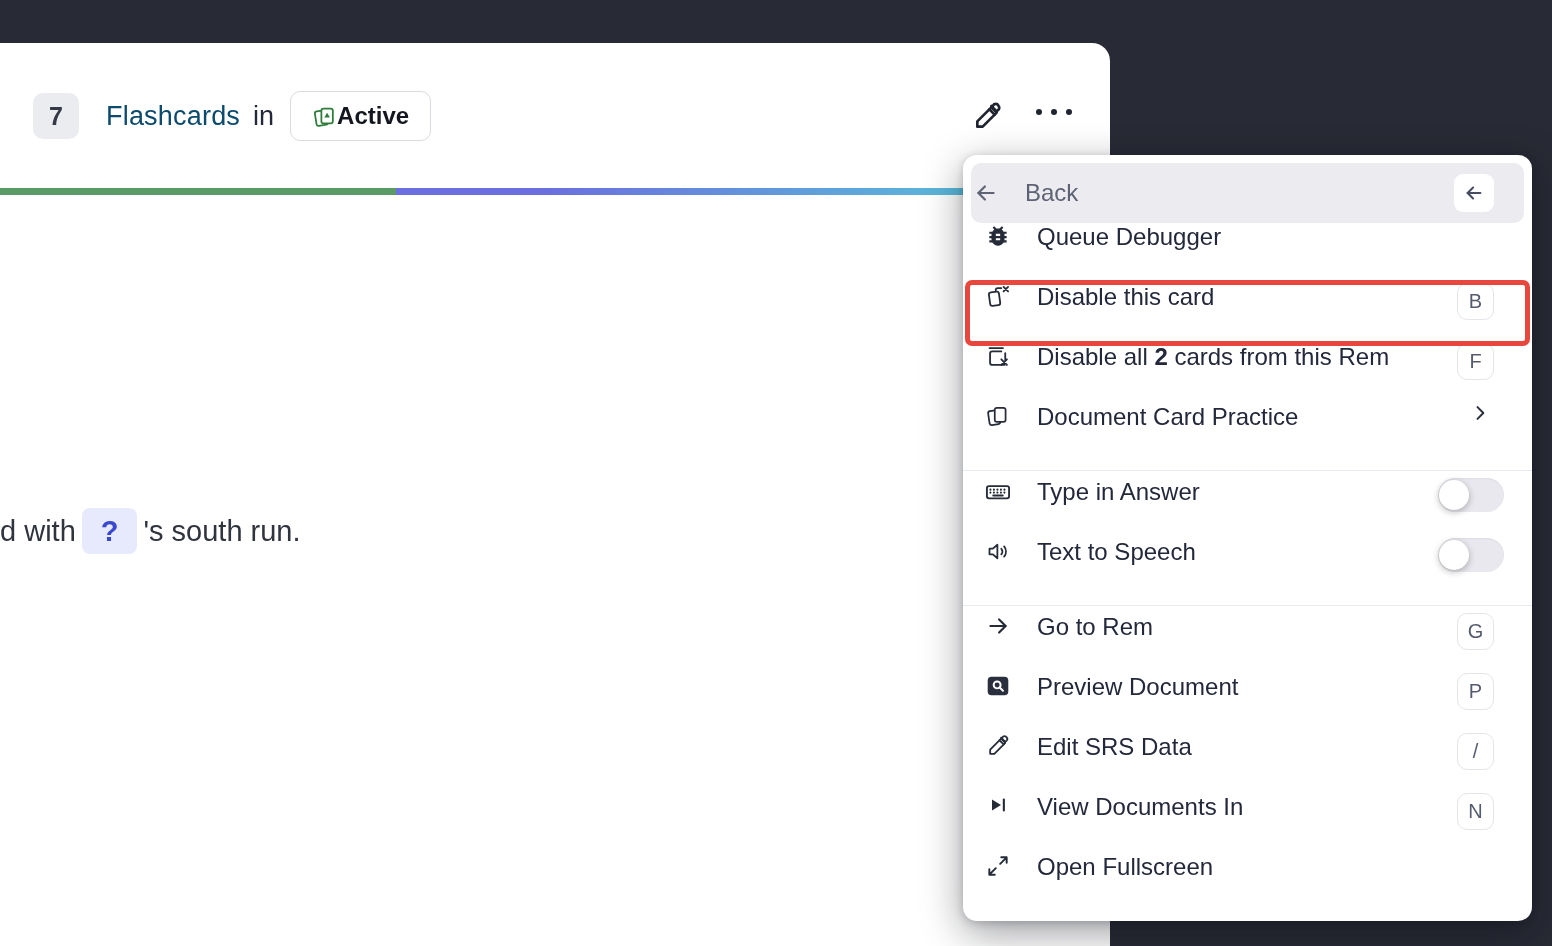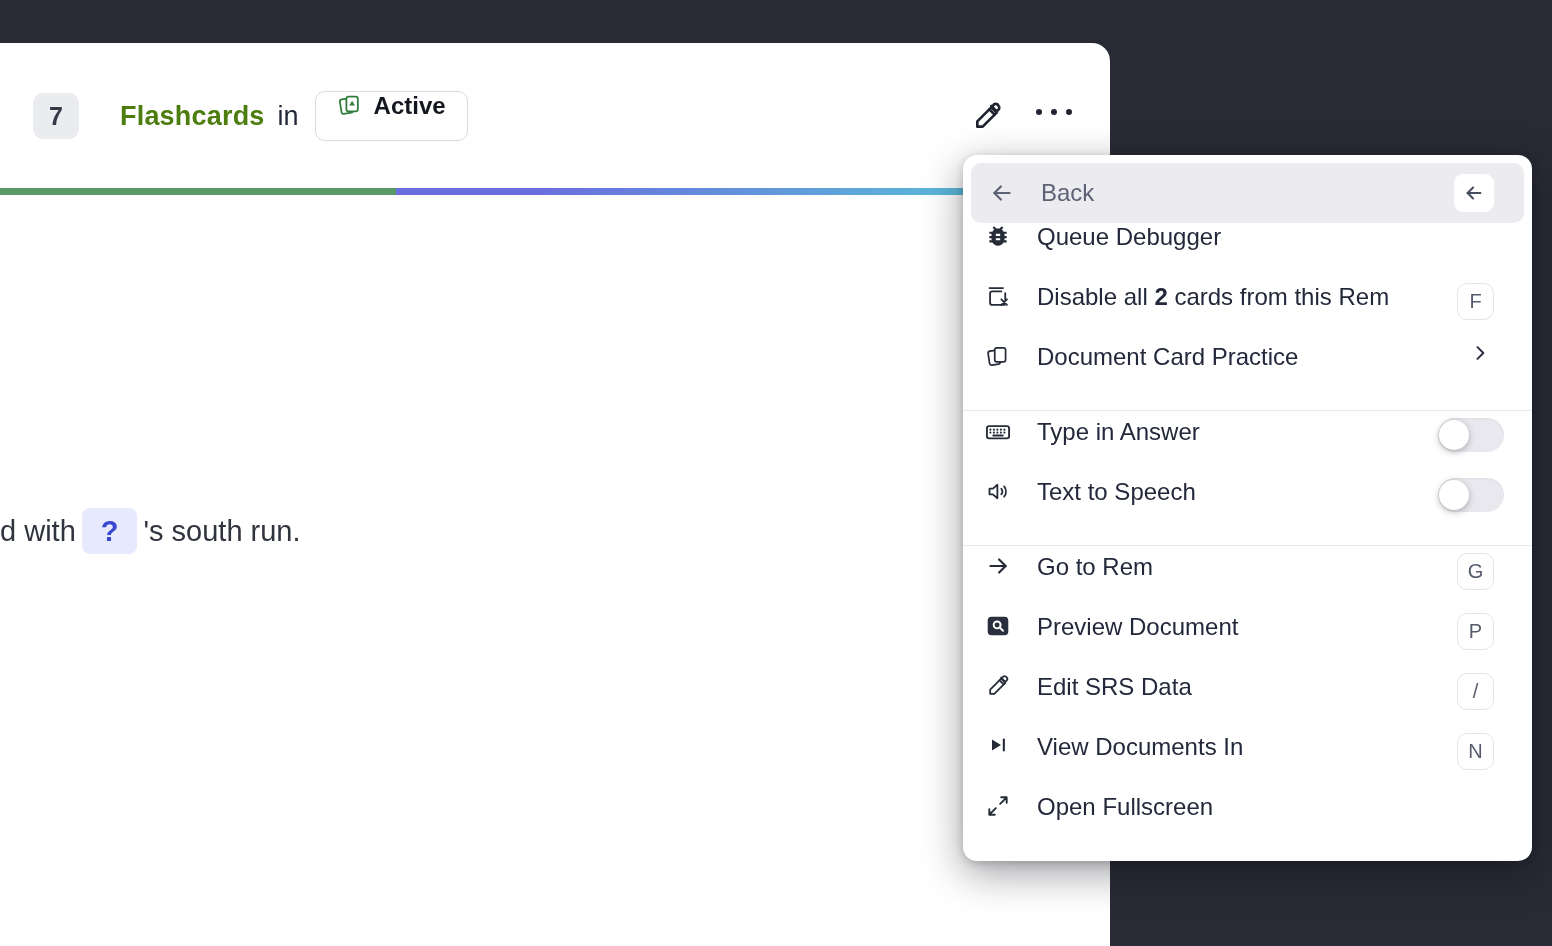--- a/index.html
+++ b/index.html
@@ -22,26 +22,26 @@
   .queue-header {
     position:absolute; left:33px; top:48px;
     display:flex; align-items:center;
   }
   .count-badge {
     width:46px; height:46px; border-radius:10px;
     background:#ebecef; color:#343847;
     font-size:25px; font-weight:bold;
     display:flex; align-items:center; justify-content:center;
   }
-  .queue-title { margin-left:41px; font-size:27px; font-weight:bold; color:#4d7c0f; letter-spacing:.2px; }
+  .queue-title { margin-left:27px; font-size:27px; font-weight:normal; color:#0c4a6e; letter-spacing:.2px; }
   .queue-in    { margin-left:13px; font-size:27px; font-weight:normal; color:#23283a; }
   .deck-button {
     margin-left:16px; height:50px; padding:0 21px;
     border:1px solid #d9dbe0; border-radius:10px; background:#fff;
-    display:flex; gap:12px; cursor:pointer;
+    display:flex; align-items:center; cursor:pointer;
   }
   .deck-button .label { font-size:24px; font-weight:bold; color:#14171f; }
 
   .header-icon { position:absolute; top:57px; color:#1f2430; }
   .pencil-btn { left:972px; }
   .dots-btn   { left:1036px; top:66px; display:flex; gap:9px; }
   .dots-btn i { width:6px; height:6px; border-radius:50%; background:#1f2430; display:block; }
 
   
   .progress-bar {
@@ -74,21 +74,21 @@
     height:60px; display:flex; align-items:flex-start;
     padding:0 14px 0 12px; border-radius:10px; cursor:pointer;
     position:relative;
   }
   .menu-row .mi { width:30px; display:flex; justify-content:center; color:#262b38; flex:none; }
   .menu-row .mlabel { margin-left:24px; font-size:24px; color:#23283a; flex:1; white-space:nowrap; }
   .menu-row .mlabel b { font-weight:bold; }
 
   .back-row {
     background:#ececf0; height:60px; border-radius:10px;
-    display:flex; align-items:center; padding:0 14px 0 16px; cursor:pointer;
+    display:flex; align-items:center; padding:0 14px 0 0; cursor:pointer;
   }
   .back-row .mi { width:30px; display:flex; justify-content:center; color:#5d6274; }
   .back-row .mlabel { margin-left:24px; font-size:24px; color:#5d6274; flex:1; }
   .back-key {
     width:40px; height:38px; border-radius:9px; background:#fff;
     display:flex; align-items:center; justify-content:center; color:#474c60;
     margin-right:16px;
   }
 
   .shortcut {
@@ -182,20 +182,32 @@
 
   <div class="menu-row">
     <span class="mi">
       <svg width="26" height="26" viewBox="0 0 24 24" fill="currentColor">
           <path d="M20 8h-2.81c-.45-.78-1.07-1.45-1.82-1.96L17 4.41 15.59 3l-2.17 2.17C12.96 5.06 12.49 5 12 5s-.96.06-1.41.17L8.41 3 7 4.41l1.62 1.63C7.88 6.55 7.26 7.22 6.81 8H4v2h2.09c-.05.33-.09.66-.09 1v1H4v2h2v1c0 .34.04.67.09 1H4v2h2.81c1.04 1.79 2.97 3 5.19 3s4.15-1.21 5.19-3H20v-2h-2.09c.05-.33.09-.66.09-1v-1h2v-2h-2v-1c0-.34-.04-.67-.09-1H20V8zm-6 8h-4v-2h4v2zm0-4h-4v-2h4v2z"></path>
         </svg>
     </span>
     <span class="mlabel">Queue Debugger</span>
   </div>
 
+  <div class="menu-row">
+    <div class="highlight-ring"></div>
+    <span class="mi">
+      <svg width="27" height="27" viewBox="0 0 24 24" fill="none" stroke="currentColor" stroke-width="1.6" stroke-linecap="round" stroke-linejoin="round">
+        <rect x="4" y="8" width="9" height="12" rx="2" transform="rotate(-8 8.5 14)"></rect>
+        <path d="M9.5 6.5 a2 2 0 0 1 2-2 h3"></path>
+        <path d="M16.5 3.5 l4 4 M20.5 3.5 l-4 4"></path>
+      </svg>
+    </span>
+    <span class="mlabel">Disable this card</span>
+    <span class="shortcut">B</span>
+  </div>
 
   <div class="menu-row">
     <span class="mi">
       <svg width="27" height="27" viewBox="0 0 24 24" fill="none" stroke="currentColor" stroke-width="1.6" stroke-linecap="round" stroke-linejoin="round">
         <path d="M4 4.5 h12"></path>
         <path d="M18 9 v6 M17.5 19.5 h-11 a2 2 0 0 1-2-2 v-8 a2 2 0 0 1 2-2 h8"></path>
         <path d="M14.5 14.5 l5 5 M19.5 14.5 l-5 5"></path>
       </svg>
     </span>
     <span class="mlabel"><span>Disable all</span> <b>2</b> <span>cards from this Rem</span></span>

